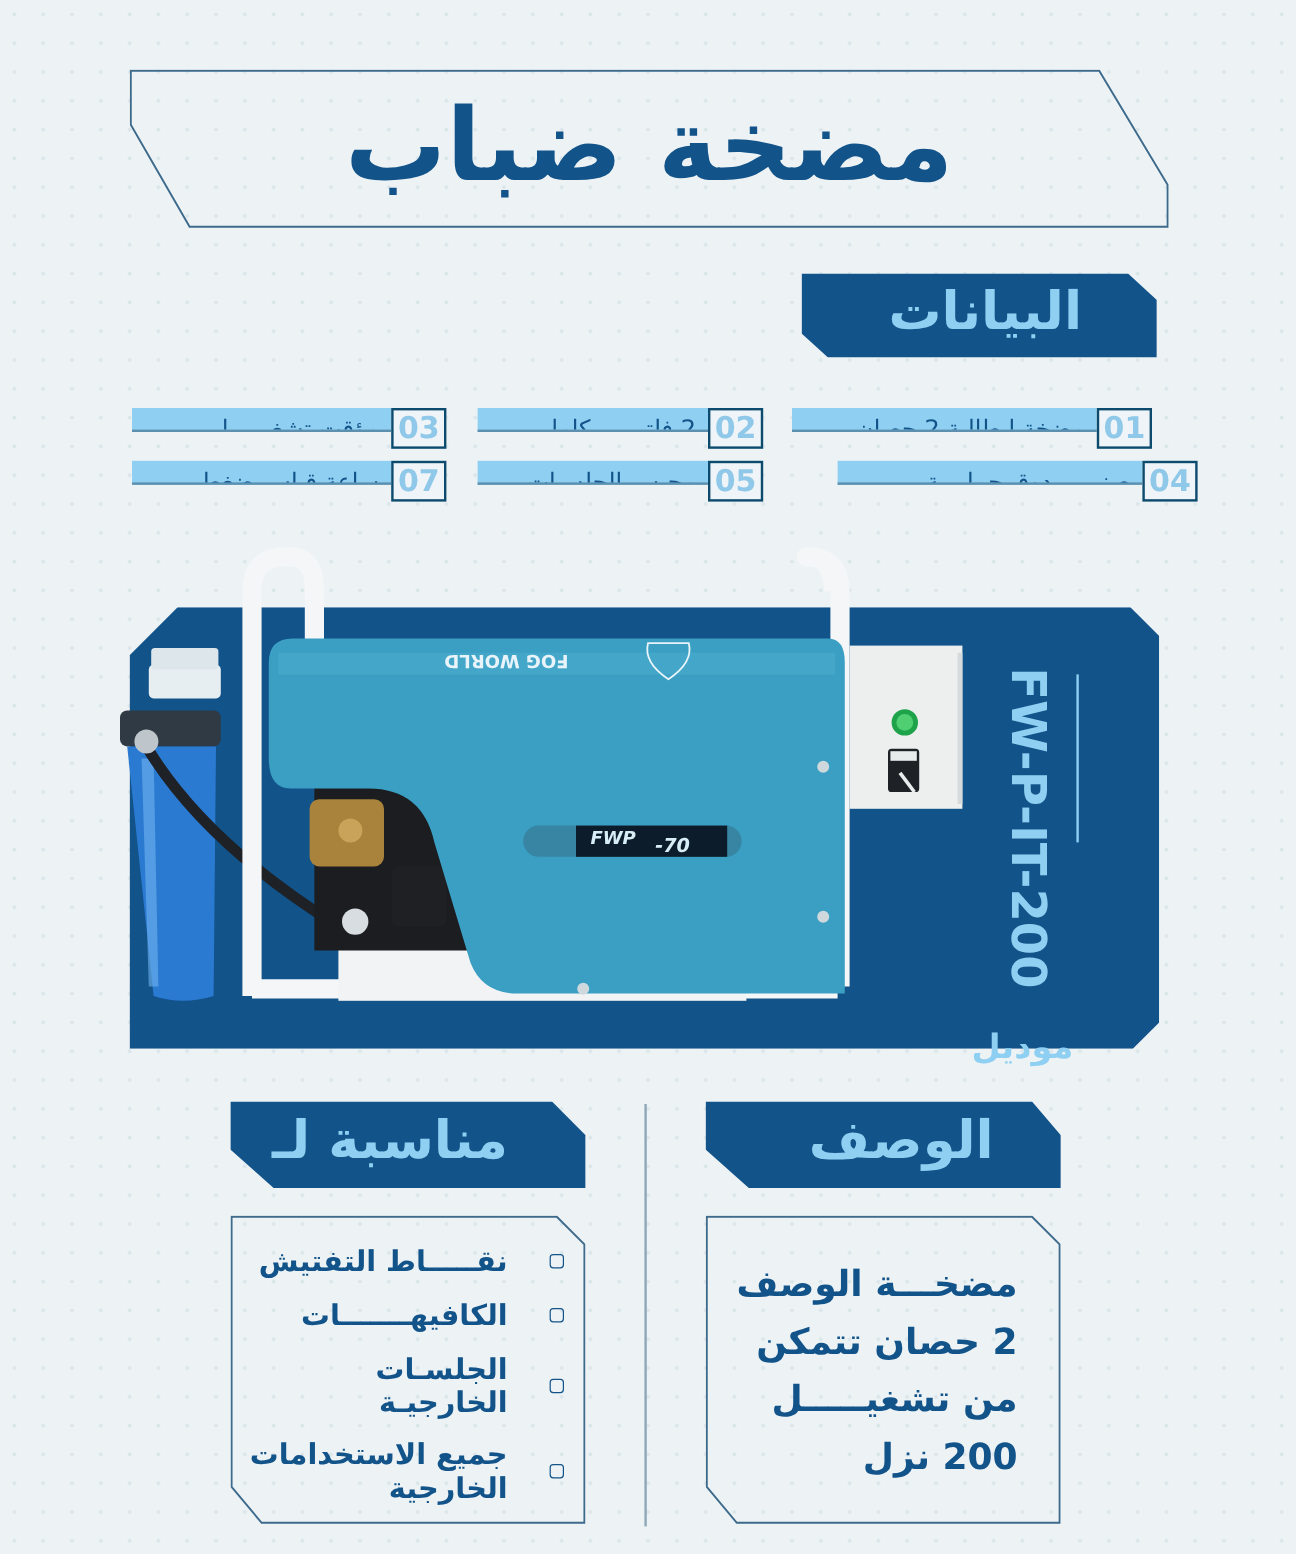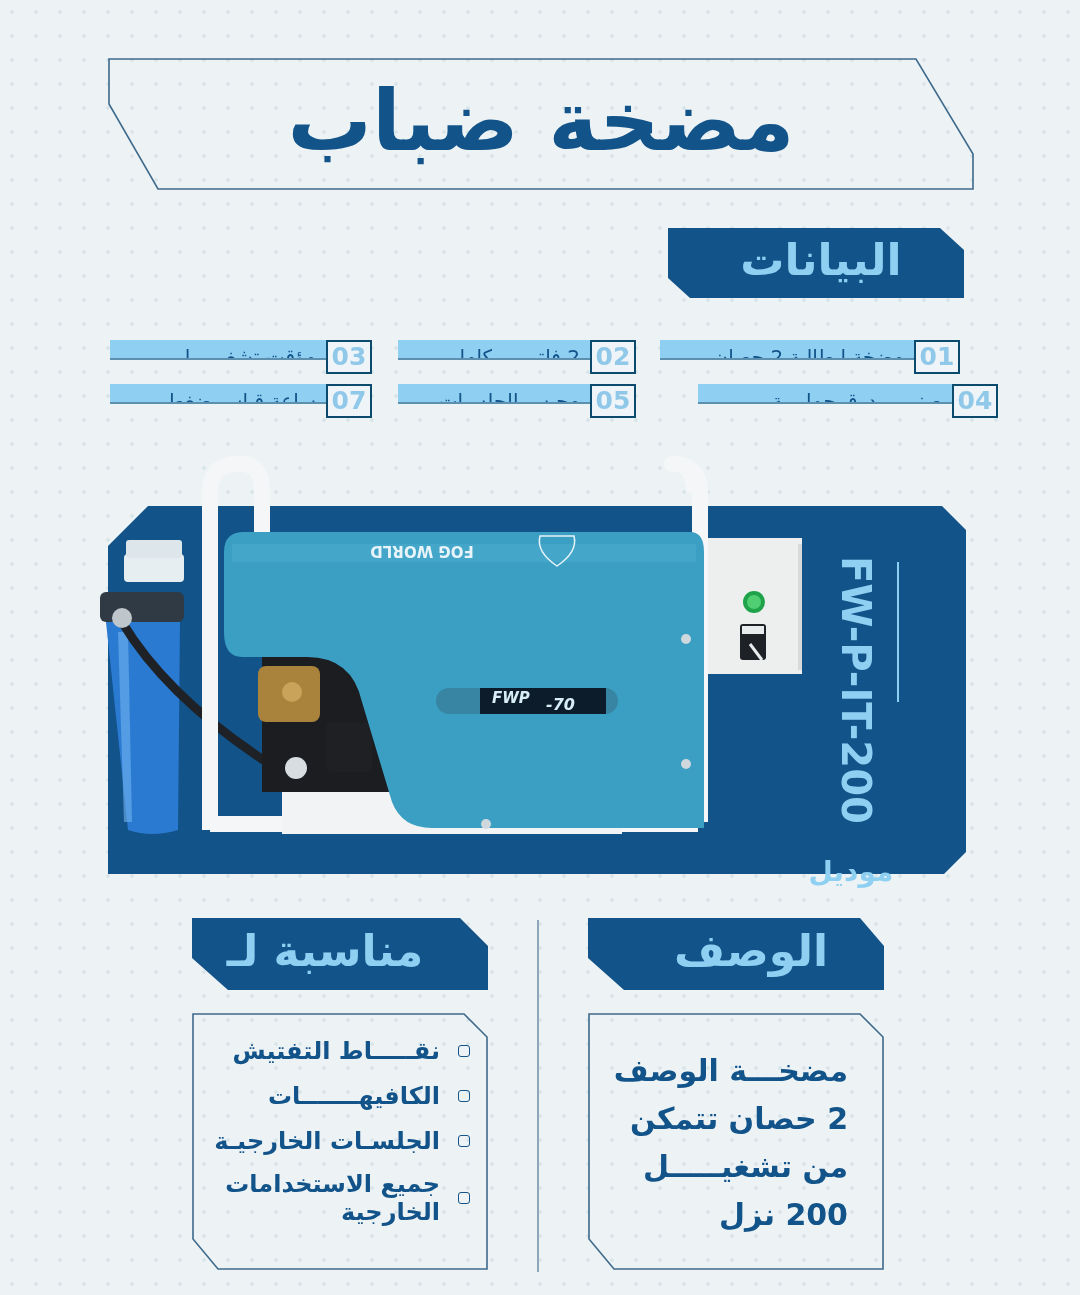--- a/index.html
+++ b/index.html
@@ -65,21 +65,21 @@
   .fit-box { left: 192px; top: 1013px; width: 296px; height: 257px; }
 
   .desc-lines {
     position: absolute; right: 36px; top: 34px; direction: rtl; text-align: right;
     color: #12538a; font-size: 30px; line-height: 48px; font-weight: bold;
   }
   .fit-list {
     position: absolute; right: 18px; top: 24px; left: 14px; direction: rtl;
     color: #12538a; font-size: 24px; font-weight: bold; list-style: none;
   }
-  .fit-list li { display: flex; flex-direction: row; align-items: center; line-height: 28px; margin-bottom: 17px; }
+  .fit-list li { display: flex; flex-direction: row; align-items: center; line-height: 28px; margin-bottom: 17px; gap: 17px; }
   .fit-list li .bullet {
     width: 12px; height: 12px; border: 1.5px solid #12538a; border-radius: 3px;
     margin-left: 18px; flex: none;
   }
   .fit-list li.multi { margin-top: -2px; }
   .fit-list li.multi span.txt { line-height: 28px; }
 </style>
 </head>
 <body>
 

